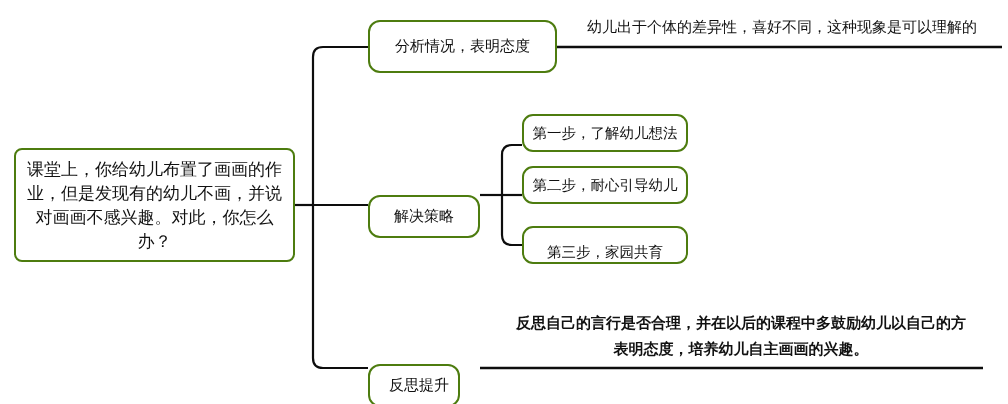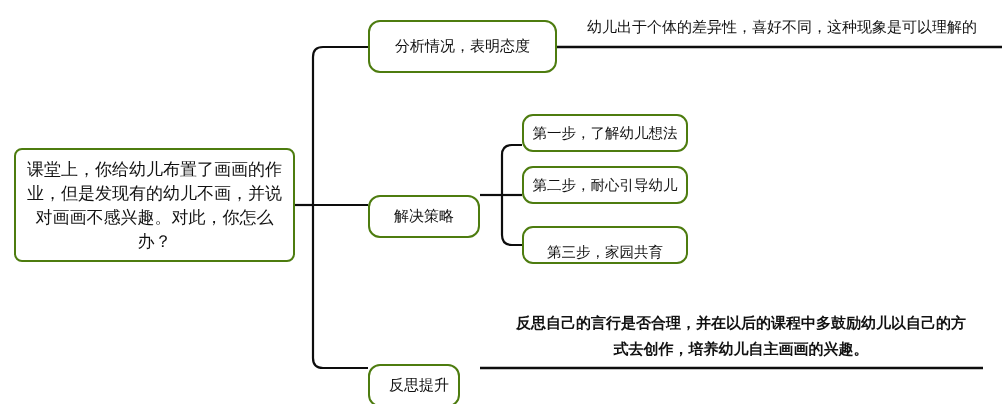--- a/index.html
+++ b/index.html
@@ -161,16 +161,16 @@
   <div class="node step-node" id="step-3">
     <span class="node-text">第三步，家园共育</span>
   </div>
 
   <div class="note" id="note-analyze">
     <span class="note-line">幼儿出于个体的差异性，喜好不同，这种现象是可以理解的</span>
   </div>
 
   <div class="note" id="note-reflect">
     <span class="note-line">反思自己的言行是否合理，并在以后的课程中多鼓励幼儿以自己的方</span>
-    <span class="note-line">式去创作，培养幼儿自主画画的兴趣。</span>
+    <span class="note-line">表明态度，培养幼儿自主画画的兴趣。</span>
   </div>
 
 </div>
 
 </body></html>

